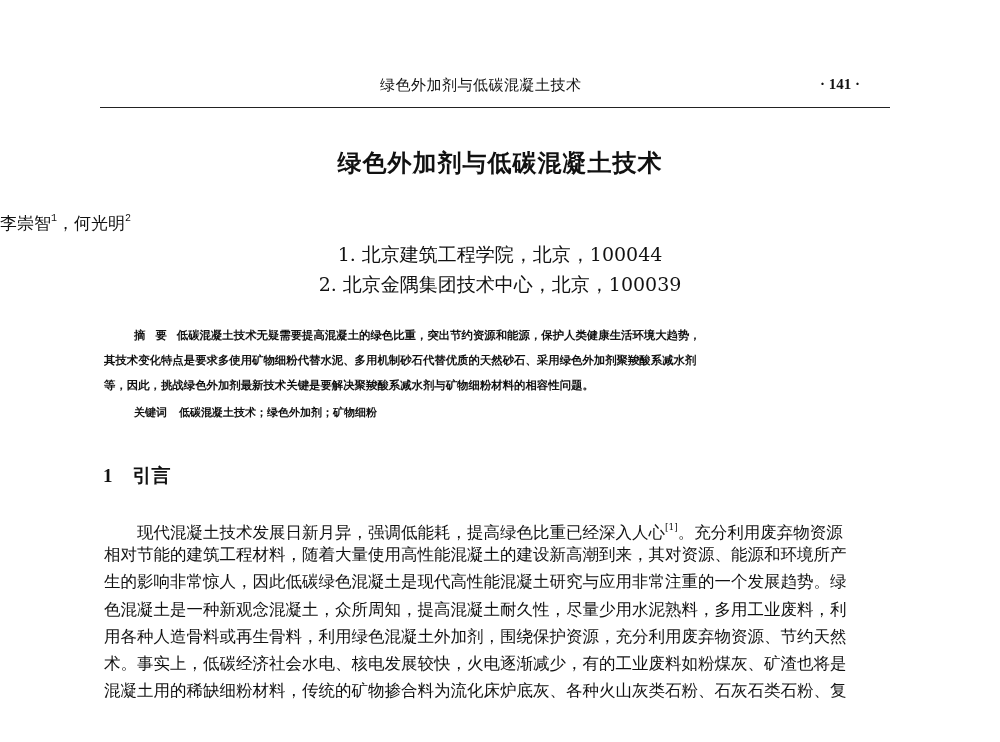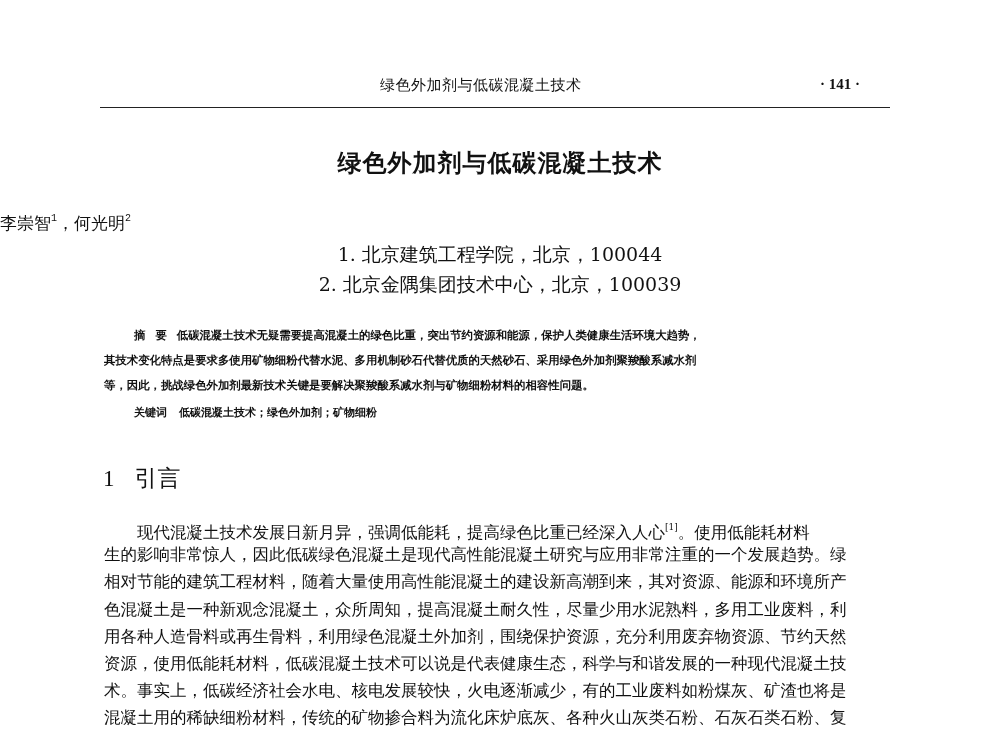--- a/index.html
+++ b/index.html
@@ -19,21 +19,21 @@
              font-size: 17px; font-family: Liberation Mono, monospace; }
   .authors sup { font-size: 10px; vertical-align: 8px; }
   .affil { position: absolute; left: 0; width: 1000px; text-align: center; font-size: 19px; }
   .affil-1 { top: 242px; }
   .affil-2 { top: 272px; }
   .abstract { position: absolute; left: 104px; top: 323px; width: 790px; font-size: 11.4px;
               line-height: 25px; text-align: justify; font-weight: bold; }
   .abstract .label { font-family: "DejaVu Sans", sans-serif; font-weight: bold; margin-left: 30px; letter-spacing: 10px; }
   .keywords { position: absolute; left: 134px; top: 405px; font-size: 11px; font-weight: bold; }
   .keywords .label { font-family: "DejaVu Sans", sans-serif; font-weight: bold; margin-right: 12px; }
-  .section-head { position: absolute; left: 103px; top: 463px; font-size: 23px; font-weight: normal; }
+  .section-head { position: absolute; left: 103px; top: 463px; font-size: 19px; font-weight: bold; }
   .section-head .num { font-family: "Liberation Serif", serif; margin-right: 20px; }
   .section-head .txt { font-family: "DejaVu Sans", sans-serif; }
   .body-text { position: absolute; left: 104px; top: 514px; width: 782px; font-size: 16.5px;
                line-height: 27.2px; text-align: justify; font-family: "DejaVu Serif", serif; }
   .body-text .line { display: block; white-space: nowrap; height: 27.2px; }
   .body-text sup { font-size: 9px; vertical-align: 8px; }
 </style>
 </head>
 <body>
 
@@ -59,21 +59,20 @@
 
 <div class="keywords">
   <span class="label">关键词</span><span>低碳混凝土技术；绿色外加剂；矿物细粉</span>
 </div>
 
 <div class="section-head">
   <span class="num">1</span><span class="txt">引言</span>
 </div>
 
 <div class="body-text">
-  <span class="line" style="padding-left:33px"><span>现代混凝土技术发展日新月异，强调低能耗，提高绿色比重已经深入人心</span><sup>[1]</sup><span>。使用低能耗材料</span></span>
+  <span class="line" style="padding-left:33px"><span>现代混凝土技术发展日新月异，强调低能耗，提高绿色比重已经深入人心</span><sup>[1]</sup><span>。充分利用废弃物资源</span></span>
+  <span class="line">相对节能的建筑工程材料，随着大量使用高性能混凝土的建设新高潮到来，其对资源、能源和环境所产</span>
   <span class="line">生的影响非常惊人，因此低碳绿色混凝土是现代高性能混凝土研究与应用非常注重的一个发展趋势。绿</span>
-  <span class="line">相对节能的建筑工程材料，随着大量使用高性能混凝土的建设新高潮到来，其对资源、能源和环境所产</span>
   <span class="line">色混凝土是一种新观念混凝土，众所周知，提高混凝土耐久性，尽量少用水泥熟料，多用工业废料，利</span>
   <span class="line">用各种人造骨料或再生骨料，利用绿色混凝土外加剂，围绕保护资源，充分利用废弃物资源、节约天然</span>
-  <span class="line">资源，使用低能耗材料，低碳混凝土技术可以说是代表健康生态，科学与和谐发展的一种现代混凝土技</span>
   <span class="line">术。事实上，低碳经济社会水电、核电发展较快，火电逐渐减少，有的工业废料如粉煤灰、矿渣也将是</span>
   <span class="line">混凝土用的稀缺细粉材料，传统的矿物掺合料为流化床炉底灰、各种火山灰类石粉、石灰石类石粉、复</span>
 </div>
 
 </body></html>

